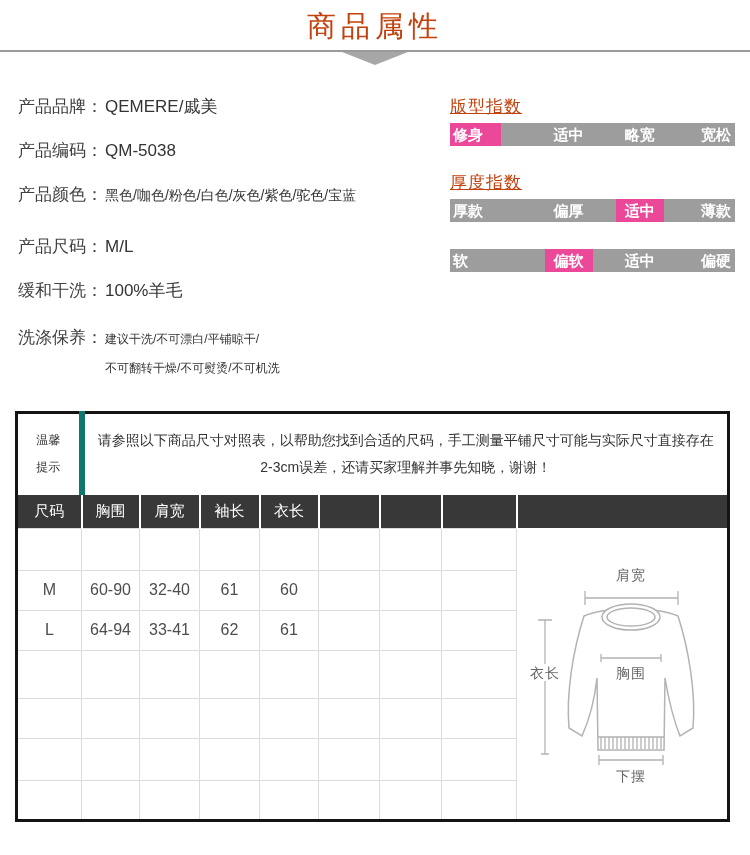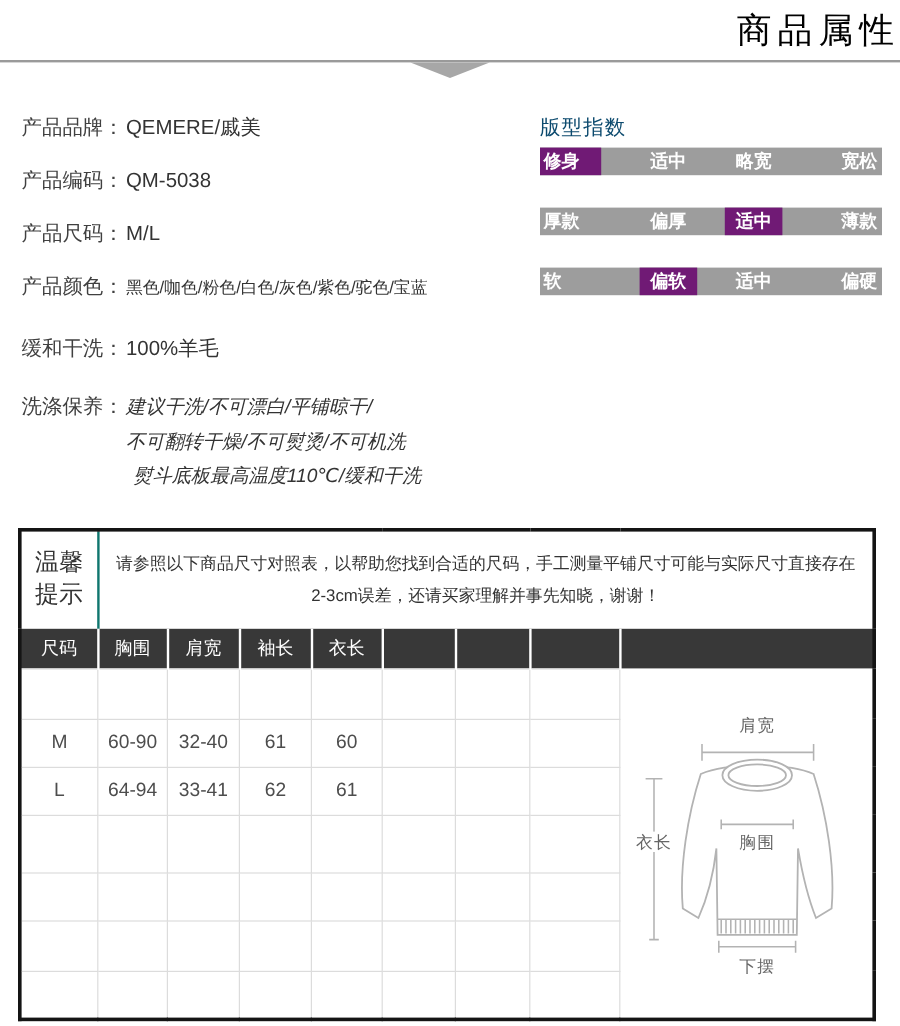--- a/index.html
+++ b/index.html
@@ -3,56 +3,56 @@
 <meta charset="utf-8">
 <style>
   html,body{margin:0;padding:0;}
   body{
     width:750px;height:855px;background:#ffffff;position:relative;
     font-family:"Liberation Sans","DejaVu Sans",sans-serif;color:#333;
     overflow:hidden;
   }
   
   .hdr{text-align:center;padding-top:10px;}
-  .hdr-title{font-size:29px;line-height:32px;letter-spacing:5px;color:#000000;text-align:right;}
+  .hdr-title{font-size:29px;line-height:32px;letter-spacing:5px;color:#c2410c;}
   .hdr-sub{font-size:13px;line-height:14px;letter-spacing:4px;color:#7d7d7d;margin-top:4px;}
   .hdr-rule{height:2px;background:#9a9a9a;margin-top:8px;}
   .hdr-tri{width:0;height:0;margin:0 auto;border-left:33px solid transparent;
     border-right:33px solid transparent;border-top:13px solid #a7a7a7;}
   
   .main{display:flex;margin-top:32px;padding:0 15px 0 18px;}
   .left-col{width:432px;flex:none;}
   .right-col{flex:1;}
   .field{display:flex;align-items:baseline;margin-bottom:24px;}
   .field.gap-lg{margin-bottom:32px;}
   .field-label{font-size:17px;line-height:20px;color:#404040;white-space:nowrap;flex:none;}
   .field-value{font-size:17px;line-height:20px;color:#333;margin-left:2px;}
   .field-value.small{font-size:14px;}
-  .care-lines div{font-size:16px;line-height:29px;color:#333;font-style:italic;}
+  .care-lines div{font-size:12px;line-height:29px;color:#333;}
   .care-lines div:nth-child(3){padding-left:6px;}
   
   .idx-group{margin-bottom:27px;}
-  .idx-title{font-size:17px;line-height:20px;color:#0c4a6e;letter-spacing:1px;margin-bottom:6px;}
+  .idx-title{font-size:17px;line-height:20px;color:#c2410c;letter-spacing:1px;margin-bottom:6px;text-decoration:underline;}
   .idx-bar{height:23px;background:#9d9d9d;display:flex;}
   .idx-seg{flex:1;display:flex;align-items:stretch;}
-  .idx-seg.c{justify-content:center;}
+  .idx-seg.c{justify-content:flex-end;}
   .idx-seg.r{justify-content:flex-end;}
   .idx-pill{display:inline-block;line-height:23px;padding:0 9px;
     font-size:15px;font-weight:bold;color:#fff;white-space:nowrap;}
   .idx-seg:first-child .idx-pill{padding-left:3px;}
   .idx-seg:last-child .idx-pill{padding-right:4px;}
-  .idx-pill.sel{background:#701a75;}
+  .idx-pill.sel{background:#ec4899;}
   .idx-seg:first-child .idx-pill.sel{padding-right:18px;}
   
   .size-wrap{margin:4px 0 0 15px;}
   table.size{border-collapse:collapse;table-layout:fixed;width:712px;border:3px solid #141414;}
   table.size td,table.size th{padding:0;}
   .notice-row{height:82px;}
-  .notice-label{text-align:center;font-size:20px;line-height:27px;color:#333;
-    border-right:2px solid #0f766e;}
+  .notice-label{text-align:center;font-size:12px;line-height:27px;color:#333;
+    border-right:6px solid #0f766e;}
   .notice-text{text-align:center;font-size:14px;line-height:27px;color:#333;padding:0 10px !important;}
   .head-row th{background:#383838;color:#fff;font-weight:normal;font-size:15px;
     height:33px;text-align:center;border-left:2px solid #fff;}
   .head-row th:first-child{border-left:none;}
   tr.body-r td{border:1px solid #dcdcdc;text-align:center;font-size:16px;color:#4d4d4d;}
   tr.body-r td.diagram-cell{border:none;border-left:1px solid #dcdcdc;vertical-align:middle;}
   .r42{height:42px}.r40{height:40px}.r48{height:48px}
   .diagram-cell svg{display:block;margin:0 auto;}
   .dg-line{stroke:#b3b3b3;stroke-width:1.3;fill:none;}
   .dg-body{stroke:#b3b3b3;stroke-width:1.5;fill:#fff;}
@@ -71,38 +71,37 @@
 
   <div class="left-col">
     <div class="field">
       <span class="field-label">产品品牌：</span>
       <span class="field-value">QEMERE/戚美</span>
     </div>
     <div class="field">
       <span class="field-label">产品编码：</span>
       <span class="field-value">QM-5038</span>
     </div>
-    <div class="field">
-      <span class="field-label">产品尺码：</span>
-      <span class="field-value">M/L</span>
-    </div>
     <div class="field gap-lg">
       <span class="field-label">产品颜色：</span>
       <span class="field-value small">黑色/咖色/粉色/白色/灰色/紫色/驼色/宝蓝</span>
+    </div>
+    <div class="field">
+      <span class="field-label">产品尺码：</span>
+      <span class="field-value">M/L</span>
     </div>
     <div class="field">
       <span class="field-label">缓和干洗：</span>
       <span class="field-value">100%羊毛</span>
     </div>
     <div class="field">
       <span class="field-label">洗涤保养：</span>
       <span class="field-value care-lines">
         <div>建议干洗/不可漂白/平铺晾干/</div>
         <div>不可翻转干燥/不可熨烫/不可机洗</div>
-        <div>熨斗底板最高温度110℃/缓和干洗</div>
       </span>
     </div>
   </div>
 
   <div class="right-col">
     <div class="idx-group">
       <div class="idx-title">版型指数</div>
       <div class="idx-bar">
         <div class="idx-seg">
             <span class="idx-pill sel">修身</span>
@@ -112,20 +111,21 @@
           </div>
         <div class="idx-seg c">
             <span class="idx-pill">略宽</span>
           </div>
         <div class="idx-seg r">
             <span class="idx-pill">宽松</span>
           </div>
       </div>
     </div>
     <div class="idx-group">
+      <div class="idx-title">厚度指数</div>
       <div class="idx-bar">
         <div class="idx-seg">
             <span class="idx-pill">厚款</span>
           </div>
         <div class="idx-seg c">
             <span class="idx-pill">偏厚</span>
           </div>
         <div class="idx-seg c">
             <span class="idx-pill sel">适中</span>
           </div>

